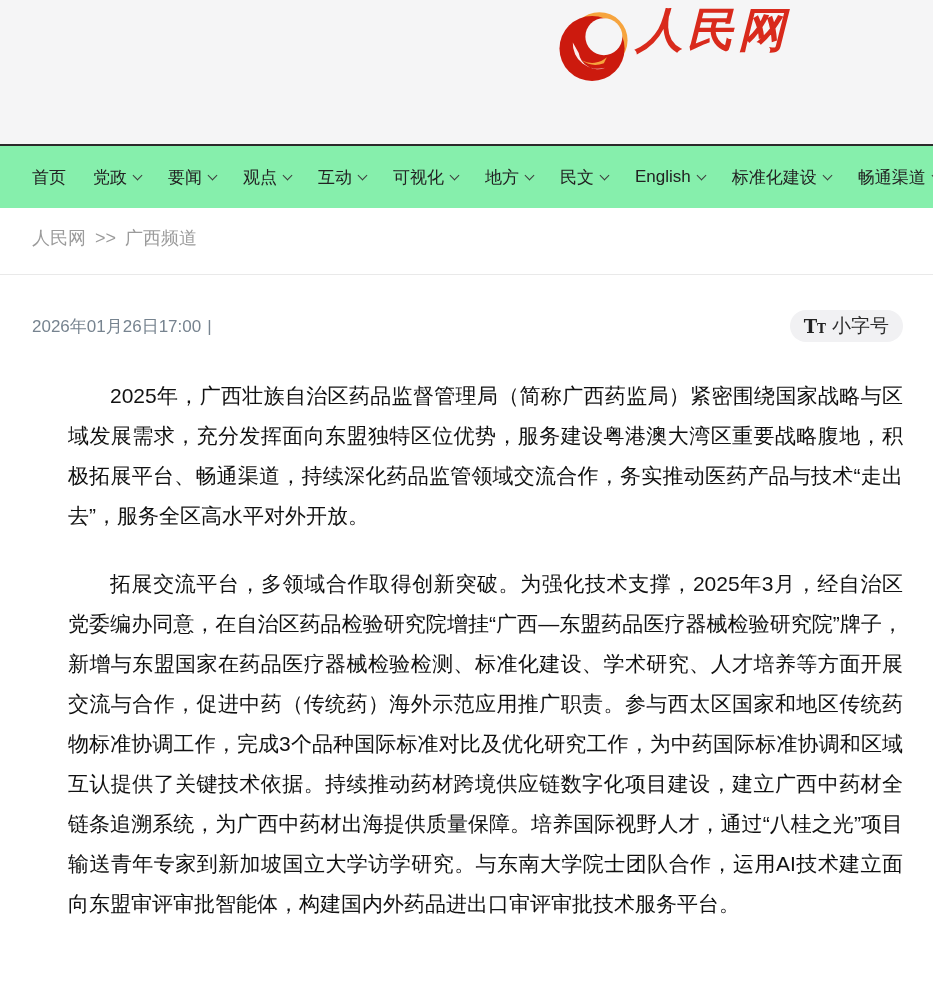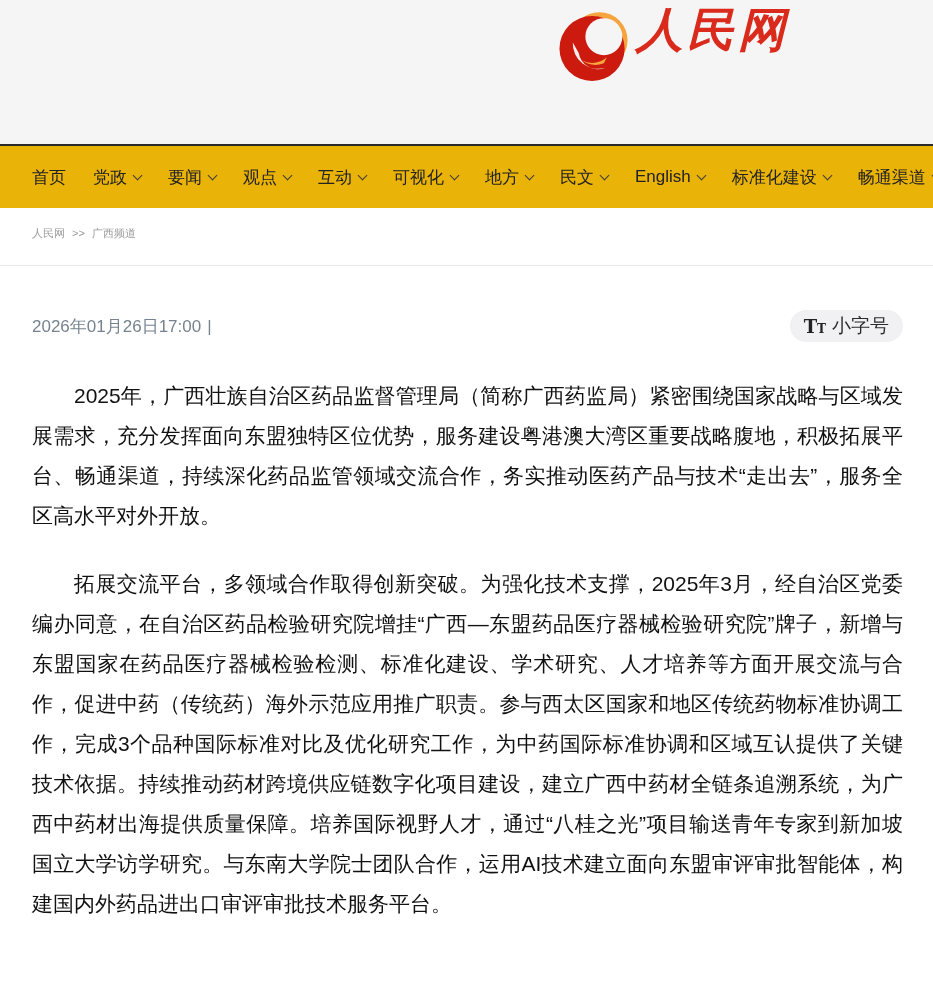--- a/index.html
+++ b/index.html
@@ -12,53 +12,53 @@
   .logo { position:absolute; left:558px; top:2px; display:flex; align-items:flex-start;
     cursor:pointer; }
   .logo-ball { width:74px; height:74px; margin-top:8px; }
   .logo-text { display:flex; flex-direction:column; margin-left:4px; }
   .logo-cn { font-size:47px; font-weight:700; font-style:italic; color:#d92a1c;
     letter-spacing:4px; line-height:56px; font-family:"DejaVu Serif", serif; }
   .logo-en { font-size:24px; font-weight:700; color:#e60012; letter-spacing:0.5px;
     line-height:26px; padding-left:10px; margin-top:-2px; }
 
   
-  .main-nav { height:62px; background:#eab308; display:flex; align-items:center;
+  .main-nav { height:62px; background:#86efac; display:flex; align-items:center;
     padding-left:32px; white-space:nowrap; overflow:hidden; }
   .nav-item { display:inline-flex; align-items:center; margin-right:27px;
     font-size:17px; color:#222; text-decoration:none; cursor:pointer; flex:0 0 auto; }
   .chev { display:inline-block; width:7px; height:7px; border-right:1.5px solid #3c3c3c;
     border-bottom:1.5px solid #3c3c3c; transform:rotate(45deg); margin-left:7px;
     margin-top:-4px; }
 
   
-  .breadcrumb { margin:18px 9px 0 32px; font-size:11px; color:#9b9b9b; }
+  .breadcrumb { margin:18px 9px 0 32px; font-size:18px; color:#9b9b9b; }
   .breadcrumb span { margin-right:4px; }
   .crumb-link { cursor:pointer; }
   .section-divider { border:none; border-top:1px solid #e9e9e9; margin-top:24px; }
 
   
   .article { padding:0 30px 0 32px; }
   .article-title { margin-top:30px; font-size:35px; line-height:52px; font-weight:700;
     color:#000; max-width:880px; }
-  .meta-row { margin-top:44px; display:flex; justify-content:space-between;
+  .meta-row { margin-top:35px; display:flex; justify-content:space-between;
     align-items:center; }
   .pub-date { font-size:17px; color:#76838f; }
   .pub-date .sep { margin-left:6px; }
   .fontsize-btn { display:inline-flex; align-items:center; height:32px; padding:0 14px;
     background:#f1f1f3; border:none; border-radius:16px; cursor:pointer; color:#2b2b2b;
     font-family:"Liberation Sans", sans-serif; }
   .tt-icon { font-family:"DejaVu Serif", serif; font-weight:700; color:#222;
     display:inline-flex; align-items:baseline; margin-right:6px; }
   .tt-big { font-size:18px; }
   .tt-small { font-size:12px; }
   .fontsize-label { font-size:19px; }
 
   .article-body p { margin-top:28px; font-size:21px; line-height:40px; color:#111;
-    text-indent:2em; text-align:justify; }
+    text-indent:2em; text-align:justify;margin-left:36px; }
   .article-body p:first-child { margin-top:34px; }
   .para-lead { font-weight:400; }
 </style>
 </head>
 <body>
 
 <header class="site-header">
   <div class="logo">
     <svg class="logo-ball" viewBox="0 0 100 100" aria-hidden="true">
       <circle cx="56" cy="41" r="38" fill="#f6a43e"></circle>

